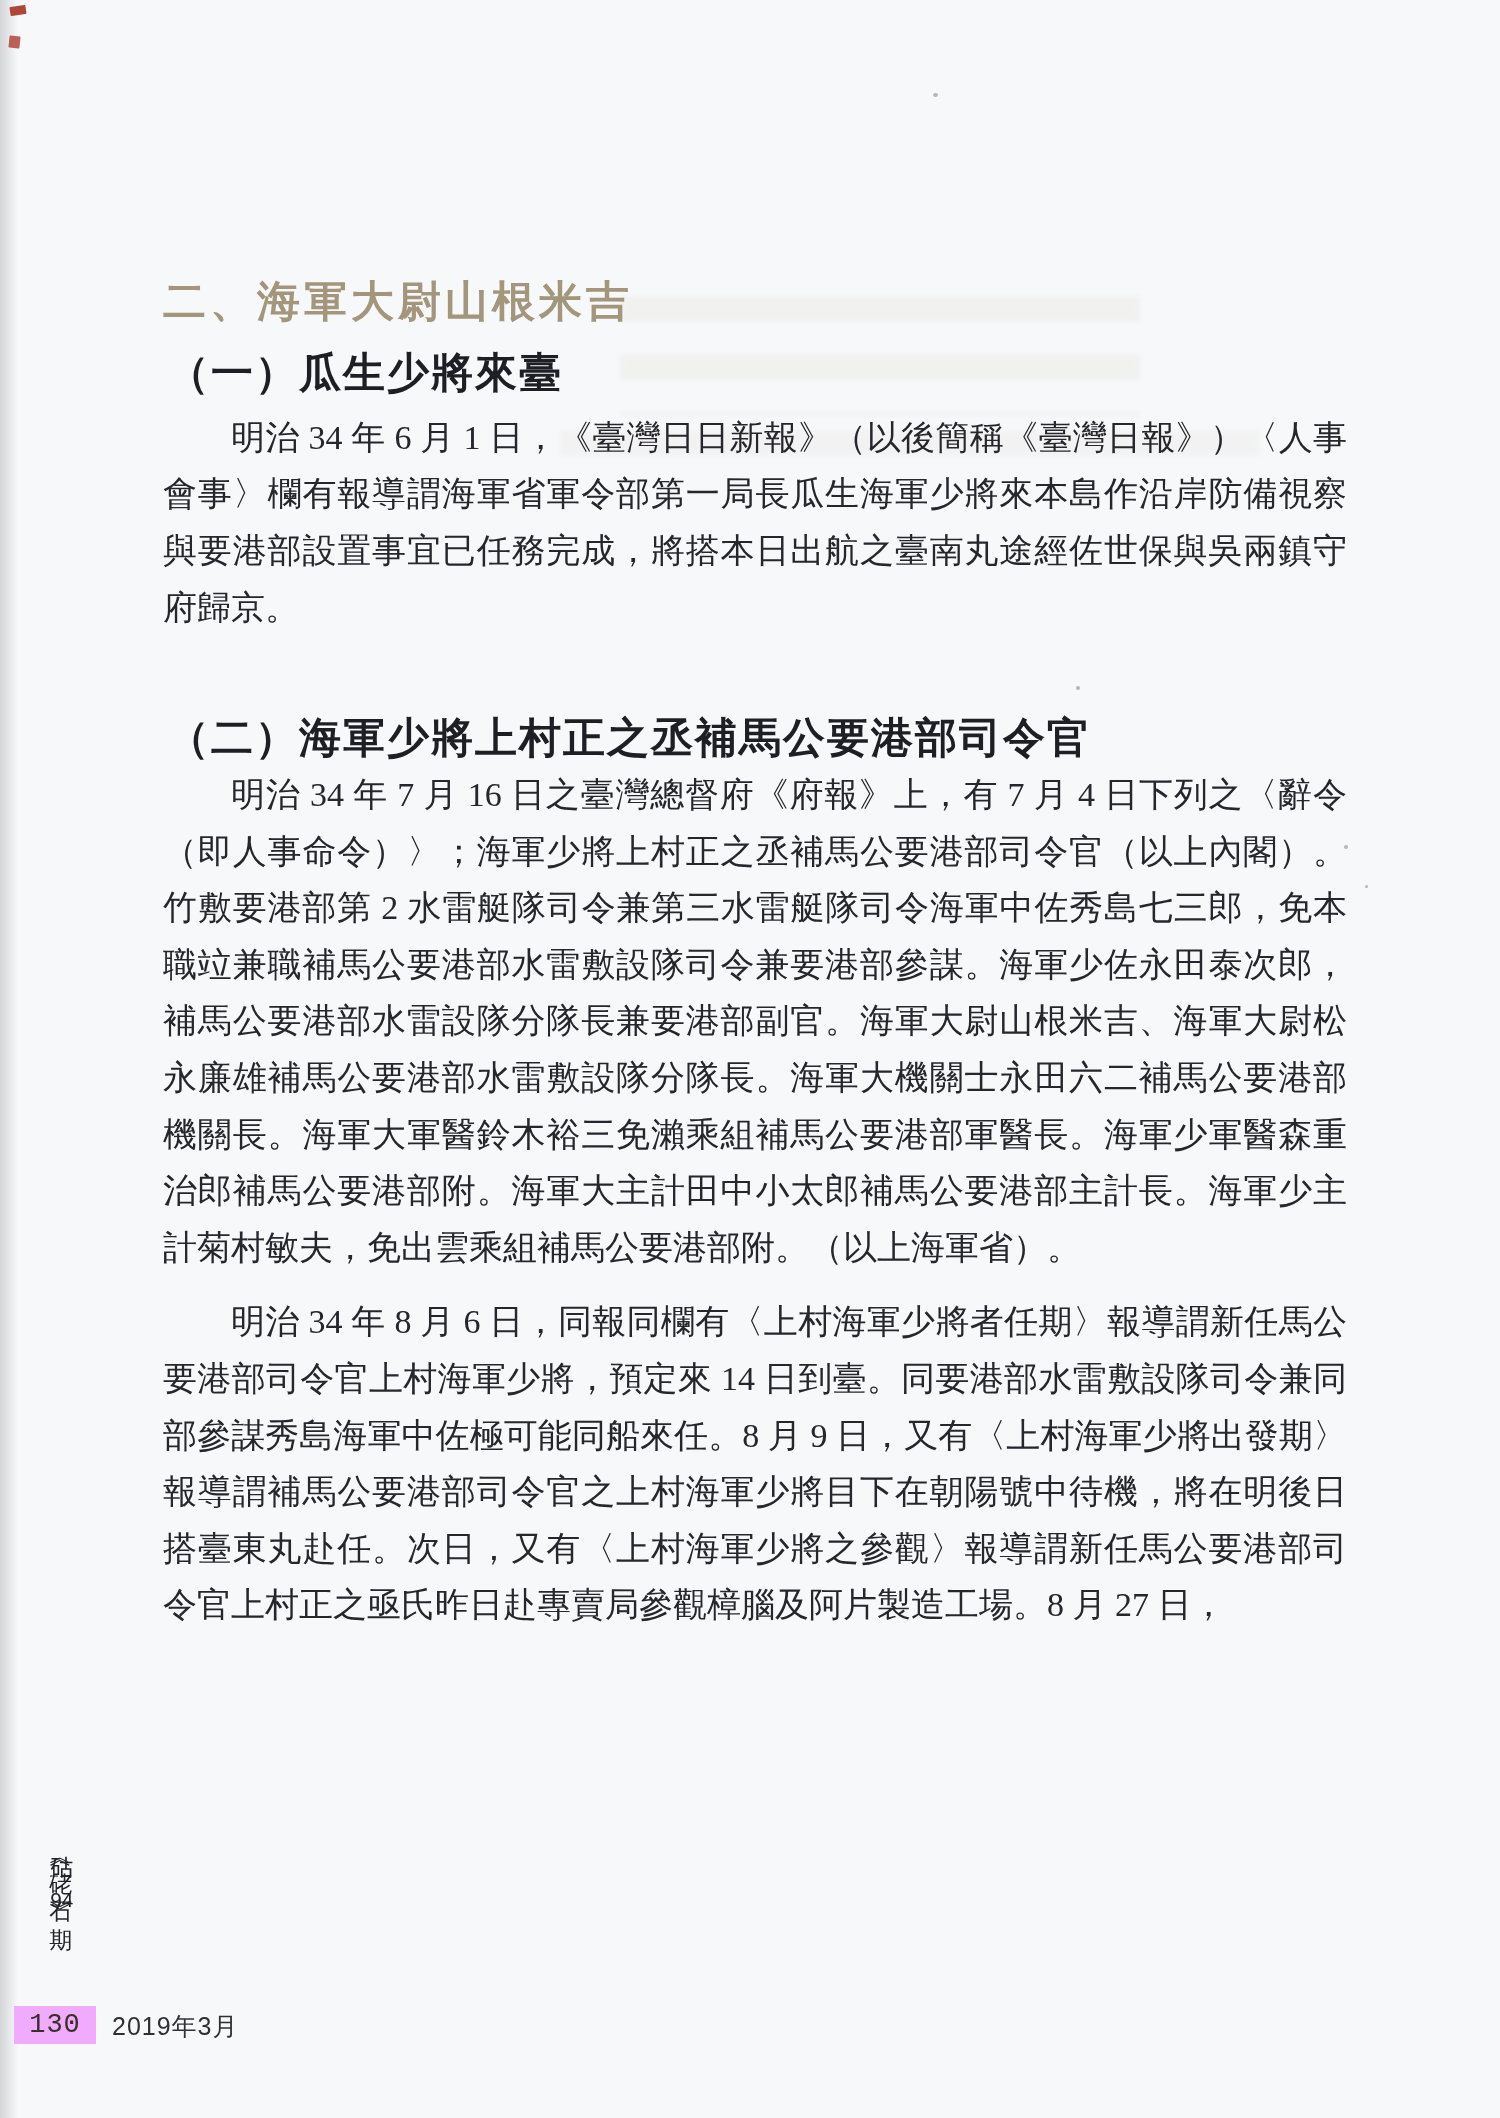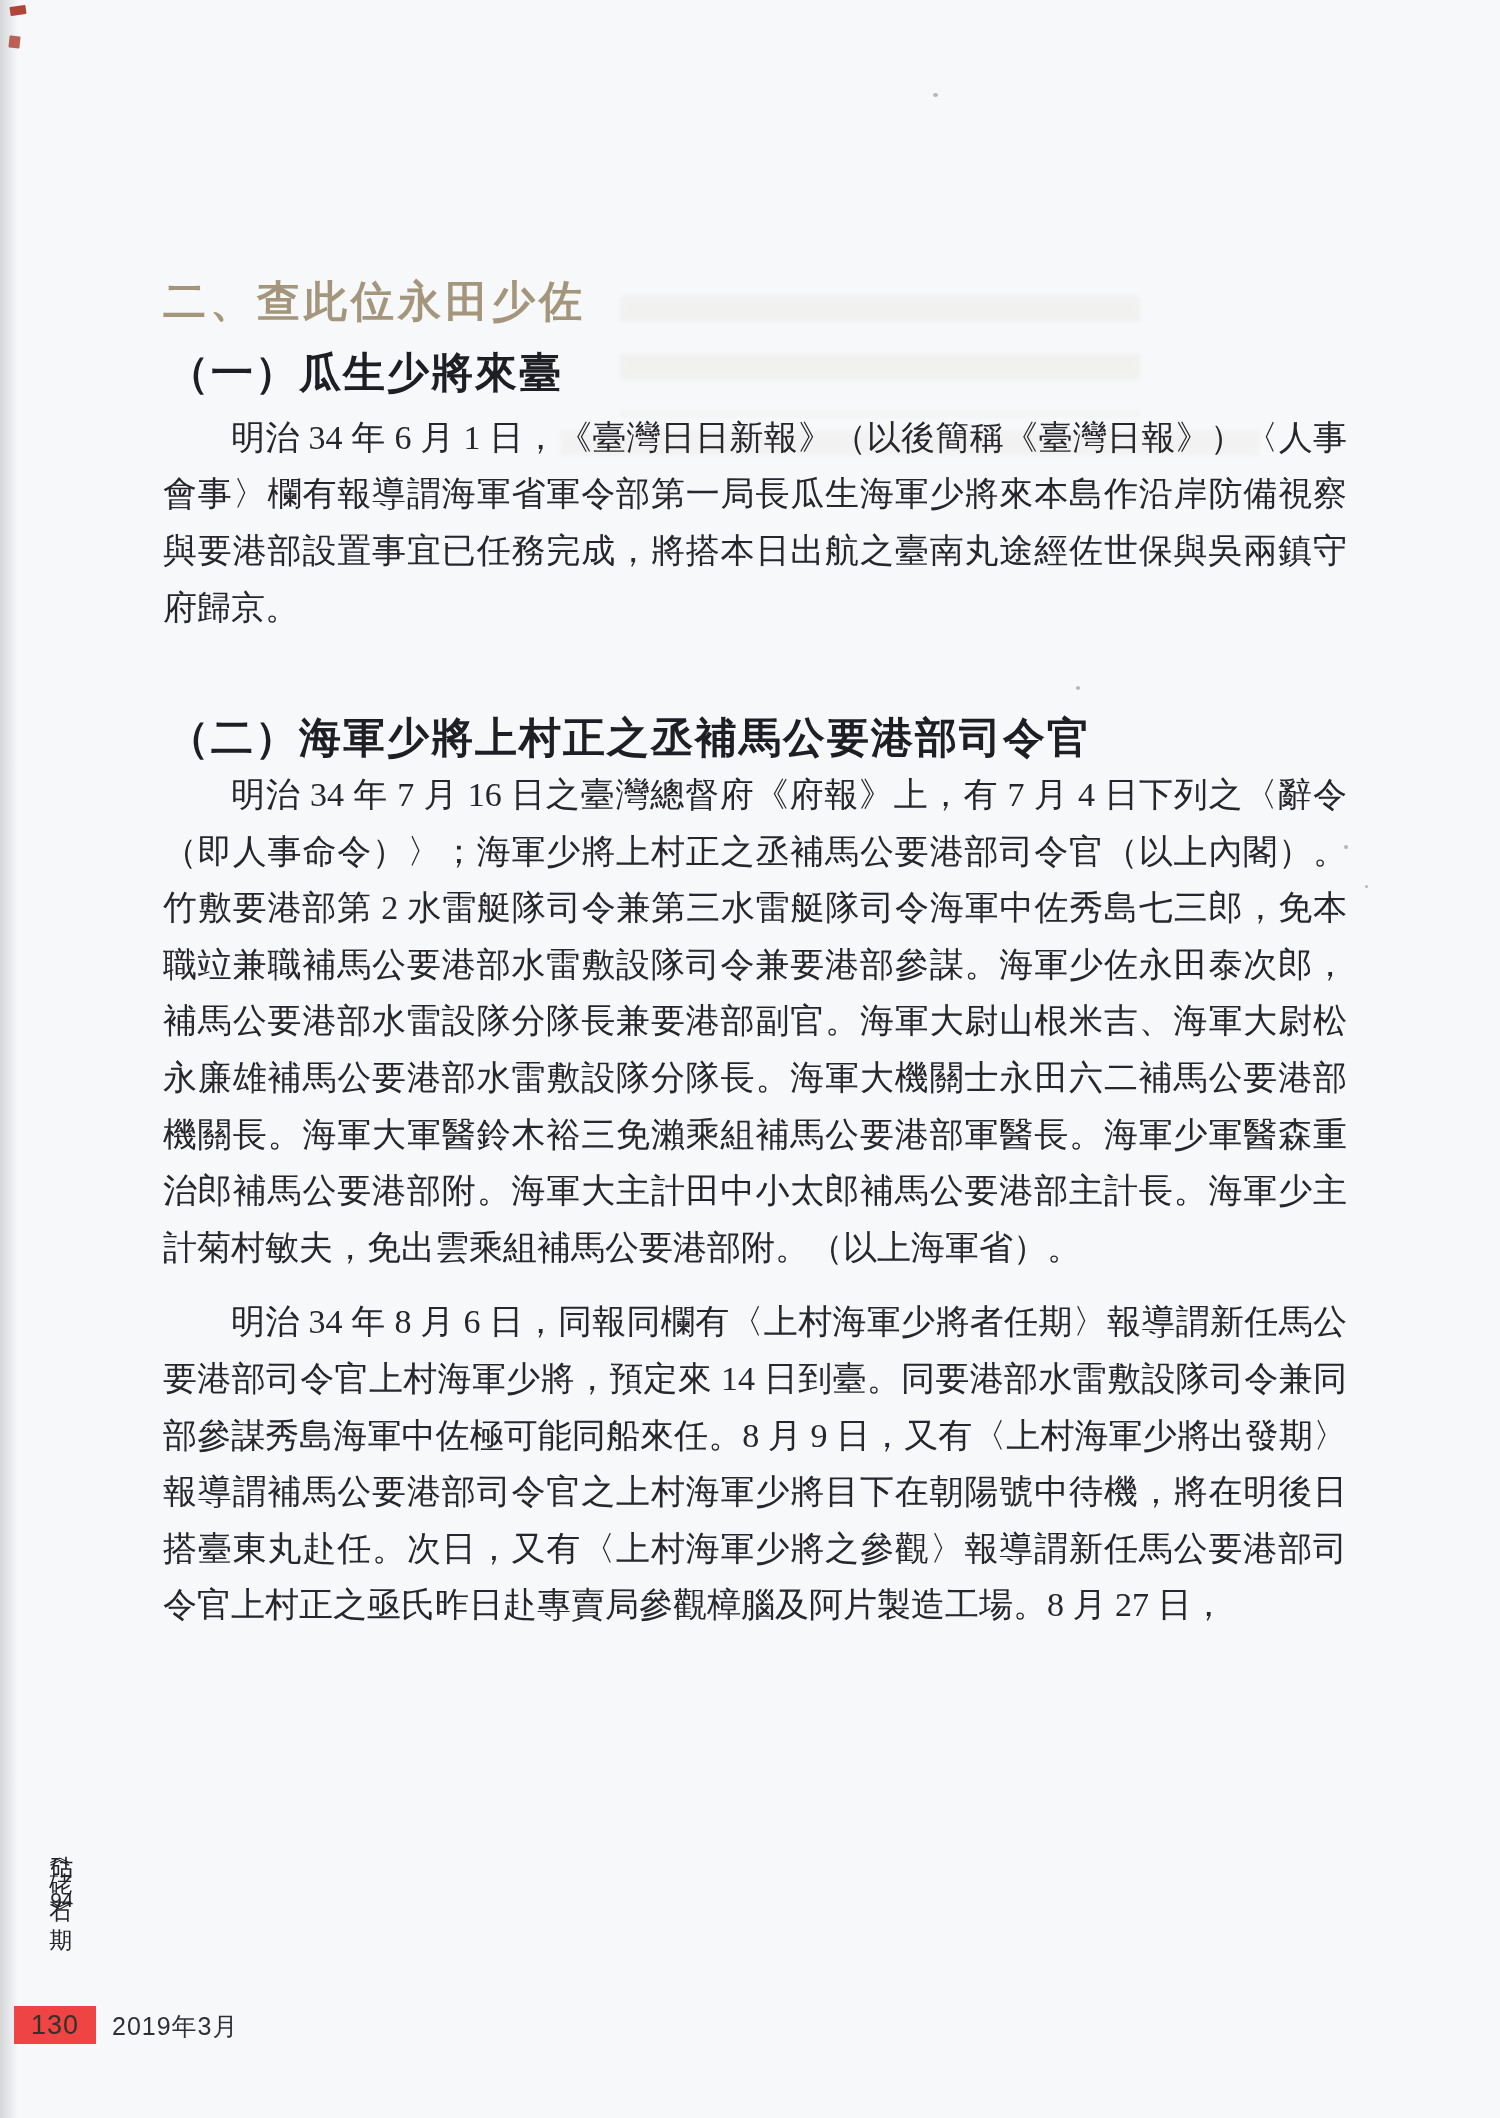--- a/index.html
+++ b/index.html
@@ -67,22 +67,22 @@
     font-family:"Liberation Sans","DejaVu Sans",sans-serif;
     font-size:23px;letter-spacing:3px;color:#222329;
     line-height:1.1;
   }
   .journal-sidebar .issue-num{
     text-combine-upright:all;
     font-size:21px;letter-spacing:0;
   }
   .page-number-badge{
     position:absolute;left:14px;top:2006px;width:82px;height:38px;
-    background:#ef4444;
-    font-family:Liberation Sans, sans-serif;
+    background:#f0abfc;
+    font-family:Liberation Mono, monospace;
     font-size:27px;color:#35302a;
     display:flex;align-items:center;justify-content:center;
     letter-spacing:1px;
   }
   .issue-date{
     position:absolute;left:112px;top:2010px;
     font-family:"Liberation Sans","DejaVu Sans",sans-serif;
     font-size:25px;color:#2f3036;letter-spacing:1px;
   }
 </style>
@@ -96,21 +96,21 @@
   <div class="red-mark m2"></div>
   <div class="ghost g1"></div>
   <div class="ghost g2"></div>
   <div class="speck" style="left:933px;top:93px;width:5px;height:4px;"></div>
   <div class="speck" style="left:1076px;top:686px;width:4px;height:4px;"></div>
   <div class="speck" style="left:1344px;top:845px;width:4px;height:4px;"></div>
   <div class="speck" style="left:1365px;top:885px;width:3px;height:3px;"></div>
 
   <div class="content">
 
-    <h1 class="main-title">二、查此位永田少佐</h1>
+    <h1 class="main-title">二、海軍大尉山根米吉</h1>
 
     <h2 class="sec sec1">（一）瓜生少將來臺</h2>
     <p class="pf1">明治 34 年 6 月 1 日，《臺灣日日新報》（以後簡稱《臺灣日報》）〈人事會事〉欄有報導謂海軍省軍令部第一局長瓜生海軍少將來本島作沿岸防備視察與要港部設置事宜已任務完成，將搭本日出航之臺南丸途經佐世保與吳兩鎮守府歸京。</p>
 
     <h2 class="sec sec2">（二）海軍少將上村正之丞補馬公要港部司令官</h2>
     <p>明治 34 年 7 月 16 日之臺灣總督府《府報》上，有 7 月 4 日下列之〈辭令（即人事命令）〉；海軍少將上村正之丞補馬公要港部司令官（以上內閣）。竹敷要港部第 2 水雷艇隊司令兼第三水雷艇隊司令海軍中佐秀島七三郎，免本職竝兼職補馬公要港部水雷敷設隊司令兼要港部參謀。海軍少佐永田泰次郎，補馬公要港部水雷設隊分隊長兼要港部副官。海軍大尉山根米吉、海軍大尉松永廉雄補馬公要港部水雷敷設隊分隊長。海軍大機關士永田六二補馬公要港部機關長。海軍大軍醫鈴木裕三免瀨乘組補馬公要港部軍醫長。海軍少軍醫森重治郎補馬公要港部附。海軍大主計田中小太郎補馬公要港部主計長。海軍少主計菊村敏夫，免出雲乘組補馬公要港部附。（以上海軍省）。</p>
 
     <p class="pf3">明治 34 年 8 月 6 日，同報同欄有〈上村海軍少將者任期〉報導謂新任馬公要港部司令官上村海軍少將，預定來 14 日到臺。同要港部水雷敷設隊司令兼同部參謀秀島海軍中佐極可能同船來任。8 月 9 日，又有〈上村海軍少將出發期〉報導謂補馬公要港部司令官之上村海軍少將目下在朝陽號中待機，將在明後日搭臺東丸赴任。次日，又有〈上村海軍少將之參觀〉報導謂新任馬公要港部司令官上村正之亟氏昨日赴專賣局參觀樟腦及阿片製造工場。8 月 27 日，</p>
 
   </div>

